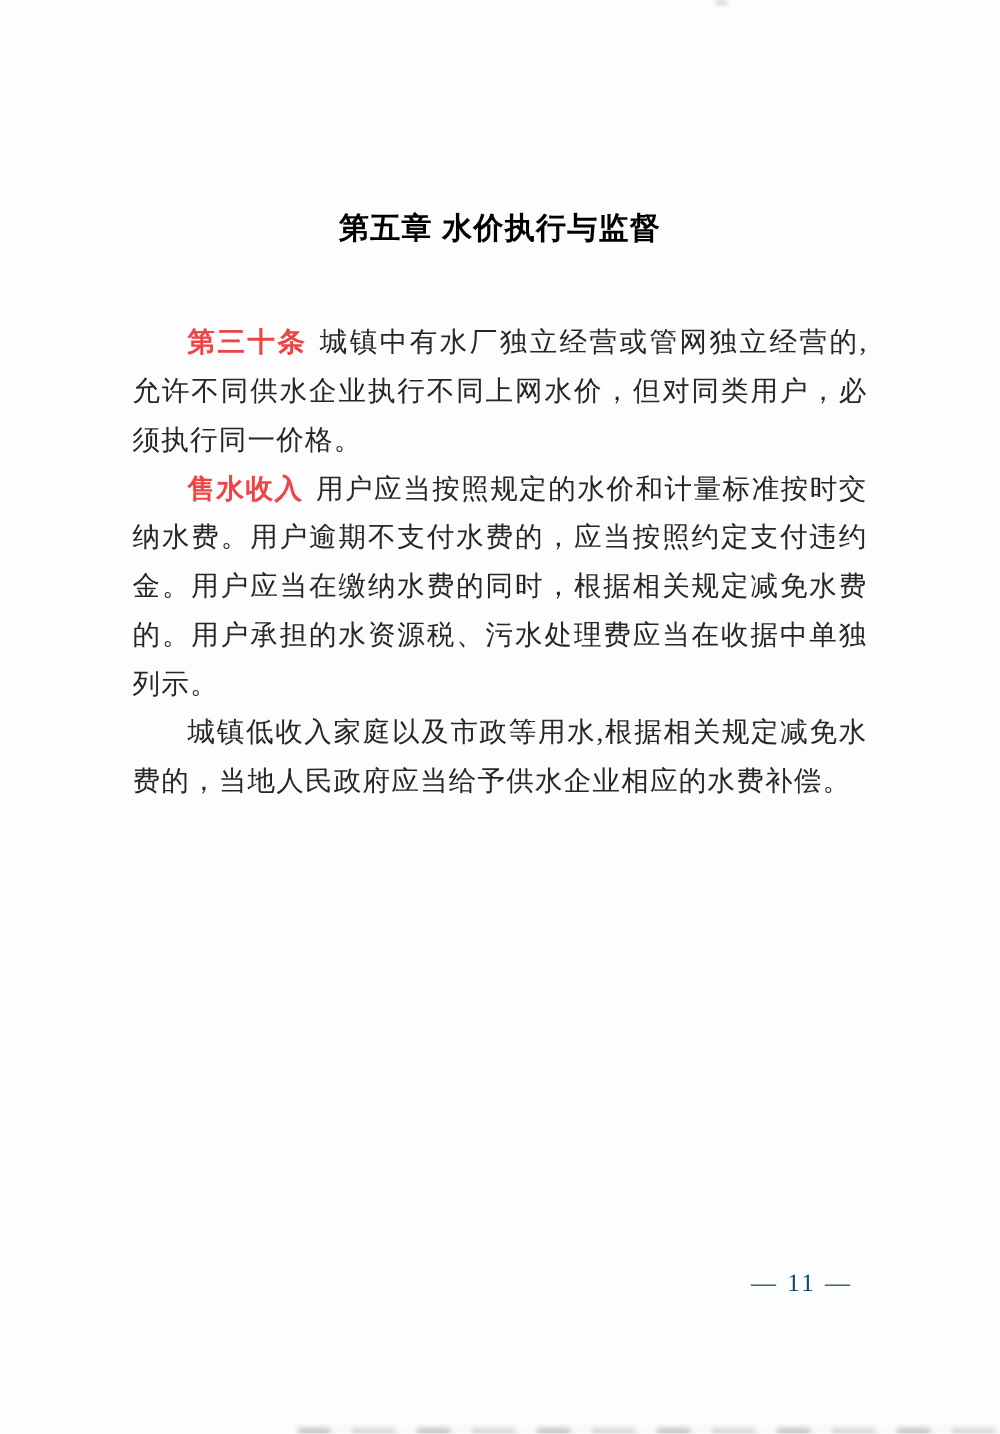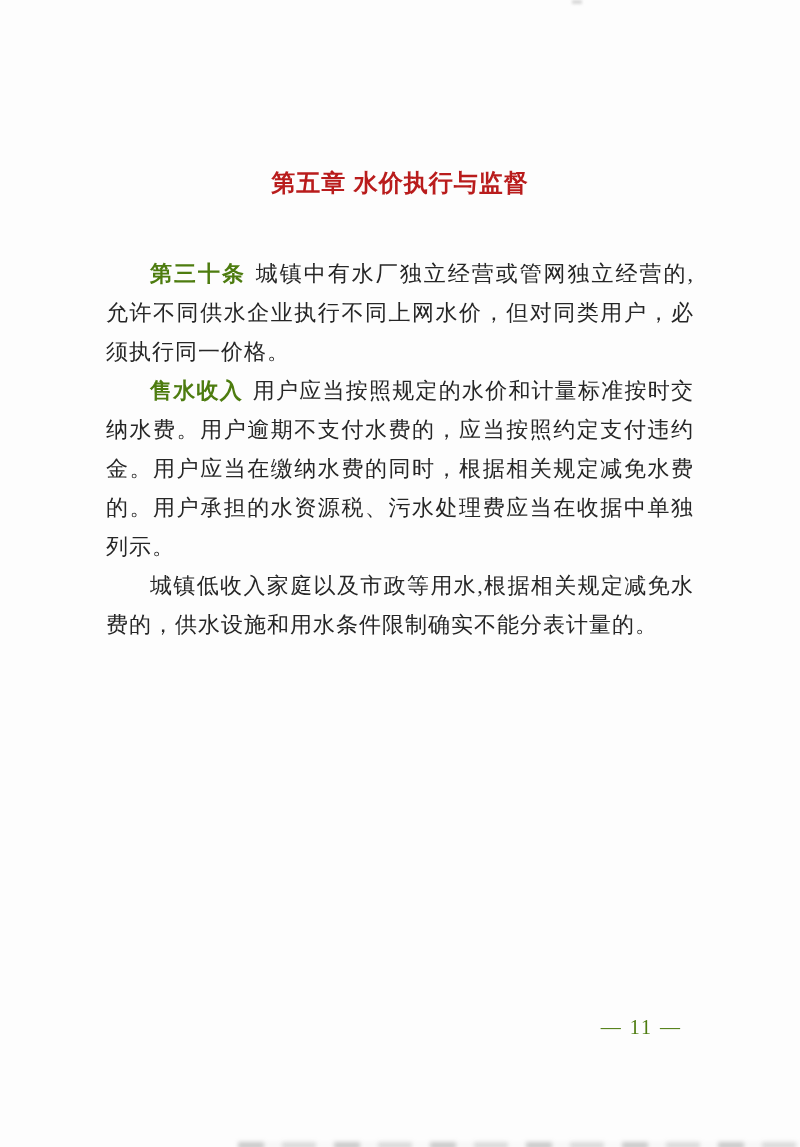--- a/index.html
+++ b/index.html
@@ -18,48 +18,48 @@
     font-family: "Liberation Serif", serif;
   }
   .chapter-title {
     padding-top: 150px;
     text-align: center;
     font-family: "Liberation Sans", sans-serif;
     font-size: 24px;
     font-weight: bold;
     line-height: 34px;
     letter-spacing: 1px;
-    color: #b91c1c;
+    color: #000000;
   }
   .doc-body {
     margin: 54px 106px 0 106px;
     font-size: 22px;
     line-height: 39px;
     text-align: justify;
     letter-spacing: 1px;
     color: #262626;
   }
   .doc-body p {
     margin: 0;
     padding: 0;
     text-indent: 2em;
   }
   .article-no {
     font-family: "Liberation Sans", sans-serif;
     font-weight: bold;
     margin-right: 0.45em;
-    color: #4d7c0f;
+    color: #ef4444;
   }
   .page-number {
     position: absolute;
     top: 1016px;
     right: 118px;
     font-size: 20px;
     letter-spacing: 2px;
-    color: #4d7c0f;
+    color: #0c4a6e;
   }
   .scan-artifact-bottom {
     position: absolute;
     left: 238px;
     right: 0;
     bottom: -2px;
     height: 7px;
     background: repeating-linear-gradient(
       90deg,
       rgba(110,110,110,0.35) 0px, rgba(110,110,110,0.35) 26px,
@@ -89,20 +89,20 @@
   <h1 class="chapter-title">第五章 水价执行与监督</h1>
 
   <div class="doc-body">
   <p><b class="article-no">第三十条</b><span>城镇中有水厂独立经营或管网独立经营的,允许不同供水企业执行不同上网水价，但对同类用户，必须执行同一价格。</span></p>
 
 
 
   <p><b class="article-no">售水收入</b><span>用户应当按照规定的水价和计量标准按时交纳水费。用户逾期不支付水费的，应当按照约定支付违约金。用户应当在缴纳水费的同时，根据相关规定减免水费的。用户承担的水资源税、污水处理费应当在收据中单独列示。</span></p>
 
 
-  <p><span>城镇低收入家庭以及市政等用水,根据相关规定减免水费的，供水设施和用水条件限制确实不能分表计量的。</span></p>
+  <p><span>城镇低收入家庭以及市政等用水,根据相关规定减免水费的，当地人民政府应当给予供水企业相应的水费补偿。</span></p>
 </div>
 
   <div class="page-number">— 11 —</div>
 
   <div class="scan-artifact-bottom"></div>
 
 </div>
 
 </body></html>

